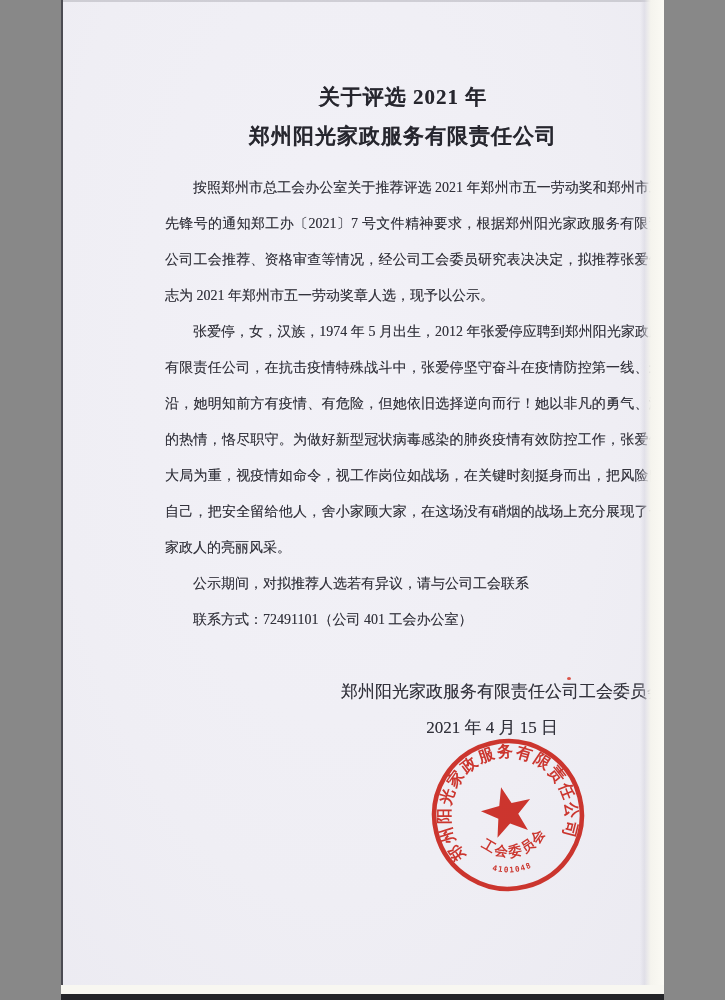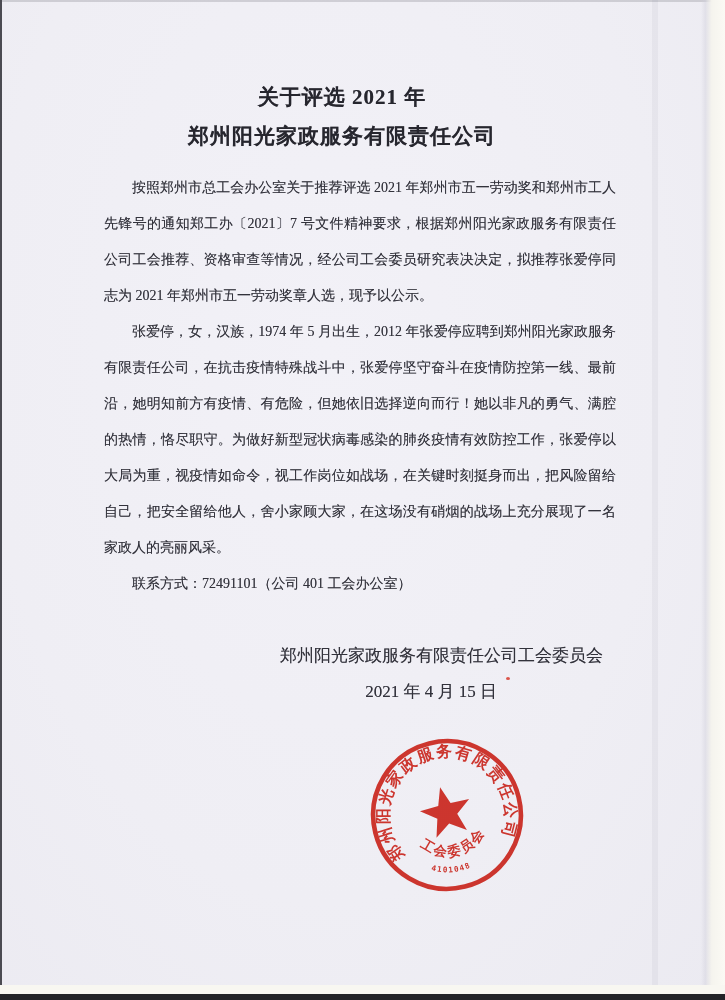--- a/index.html
+++ b/index.html
@@ -1,18 +1,18 @@
 <!DOCTYPE html>
 <html><head>
 <meta charset="utf-8">
 <style>
   html, body { margin: 0; padding: 0; background: #888; }
   .page {
     position: relative;
-    width: 725px;
+    width: 603px;
     height: 1000px;
     margin: 0 auto;
     background: #f0eff5;
     background-image: radial-gradient(ellipse at 45% 35%, #f2f1f7 0%, #efeef4 60%, #ebeaf1 100%);
     overflow: hidden;
     font-family: "Liberation Serif", "DejaVu Serif", serif;
     color: #32323b;
   }
   .content {
     position: absolute;
@@ -90,20 +90,21 @@
 
   <div class="content">
 
     <div class="title-block">
       <div class="title-line">关于评选 2021 年</div>
       <div class="title-line">郑州阳光家政服务有限责任公司</div>
     </div>
 
     <p class="body-par justify">按照郑州市总工会办公室关于推荐评选 2021 年郑州市五一劳动奖和郑州市工人先锋号的通知郑工办〔2021〕7 号文件精神要求，根据郑州阳光家政服务有限责任公司工会推荐、资格审查等情况，经公司工会委员研究表决决定，拟推荐张爱停同志为 2021 年郑州市五一劳动奖章人选，现予以公示。</p>
     <p class="body-par justify">张爱停，女，汉族，1974 年 5 月出生，2012 年张爱停应聘到郑州阳光家政服务有限责任公司，在抗击疫情特殊战斗中，张爱停坚守奋斗在疫情防控第一线、最前沿，她明知前方有疫情、有危险，但她依旧选择逆向而行！她以非凡的勇气、满腔的热情，恪尽职守。为做好新型冠状病毒感染的肺炎疫情有效防控工作，张爱停以大局为重，视疫情如命令，视工作岗位如战场，在关键时刻挺身而出，把风险留给自己，把安全留给他人，舍小家顾大家，在这场没有硝烟的战场上充分展现了一名家政人的亮丽风采。</p>
+    <p class="body-par">公示期间，对拟推荐人选若有异议，请与公司工会联系</p>
     <p class="body-par">联系方式：72491101（公司 401 工会办公室）</p>
 
     <div class="signature-block">
       <p class="sig-org">郑州阳光家政服务有限责任公司工会委员会</p>
       <p class="sig-date">2021 年 4 月 15 日</p>
     </div>
 
   </div>
 
   <div class="stamp">

